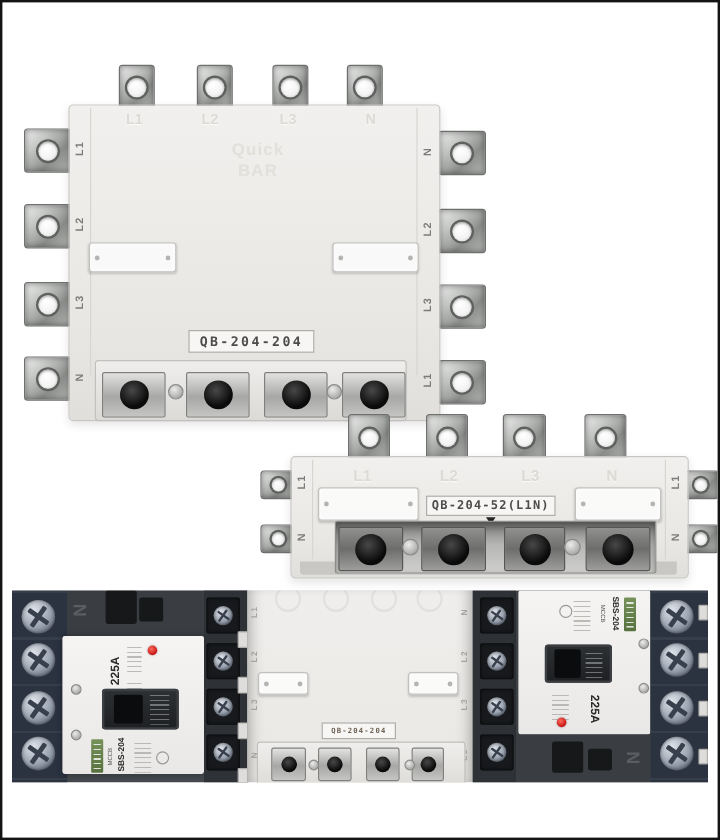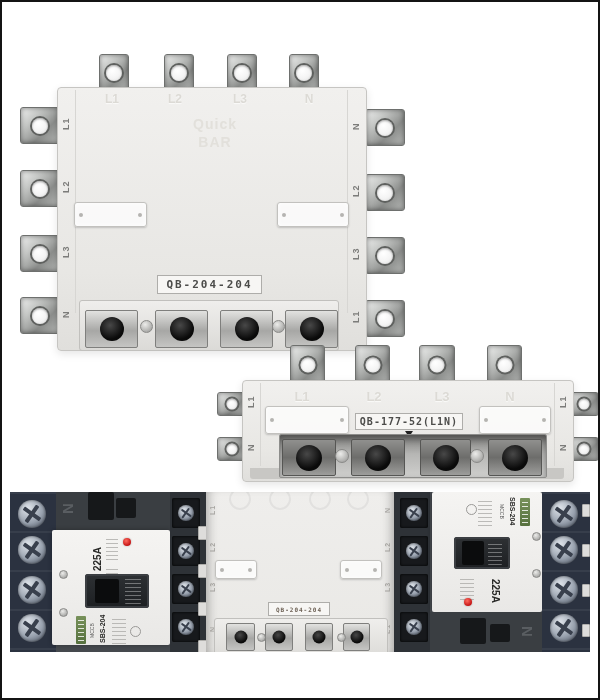--- a/index.html
+++ b/index.html
@@ -225,21 +225,21 @@
     <div class="vt vtu sidelabel" style="left:341px;top:44px;width:10px;height:26px">L1</div>
     <div class="vt vtu sidelabel" style="left:341px;top:89px;width:10px;height:26px">N</div>
     <div class="clip" style="left:48px;top:61px;width:82px;height:26px">
         <i class="l"></i>
         <i class="r"></i>
       </div>
     <div class="clip" style="left:262px;top:61px;width:70px;height:26px">
         <i class="l"></i>
         <i class="r"></i>
       </div>
-    <div class="plate" style="left:138px;top:68px;width:106px;height:15px;font-size:10px;letter-spacing:1px">QB-177-52(L1N)</div>
+    <div class="plate" style="left:138px;top:68px;width:106px;height:15px;font-size:10px;letter-spacing:1px">QB-204-52(L1N)</div>
     <div class="tri" style="left:188px;top:86px"></div>
     <div class="recess" style="left:62px;top:89px;width:266px;height:42px">
       <div class="socket dk s26" style="left:2px;top:4px;width:52px;height:35px">
           <i></i>
         </div>
       <div class="socket dk s26" style="left:71px;top:4px;width:52px;height:35px">
           <i></i>
         </div>
       <div class="socket dk s26" style="left:140px;top:4px;width:49px;height:35px">
           <i></i>

